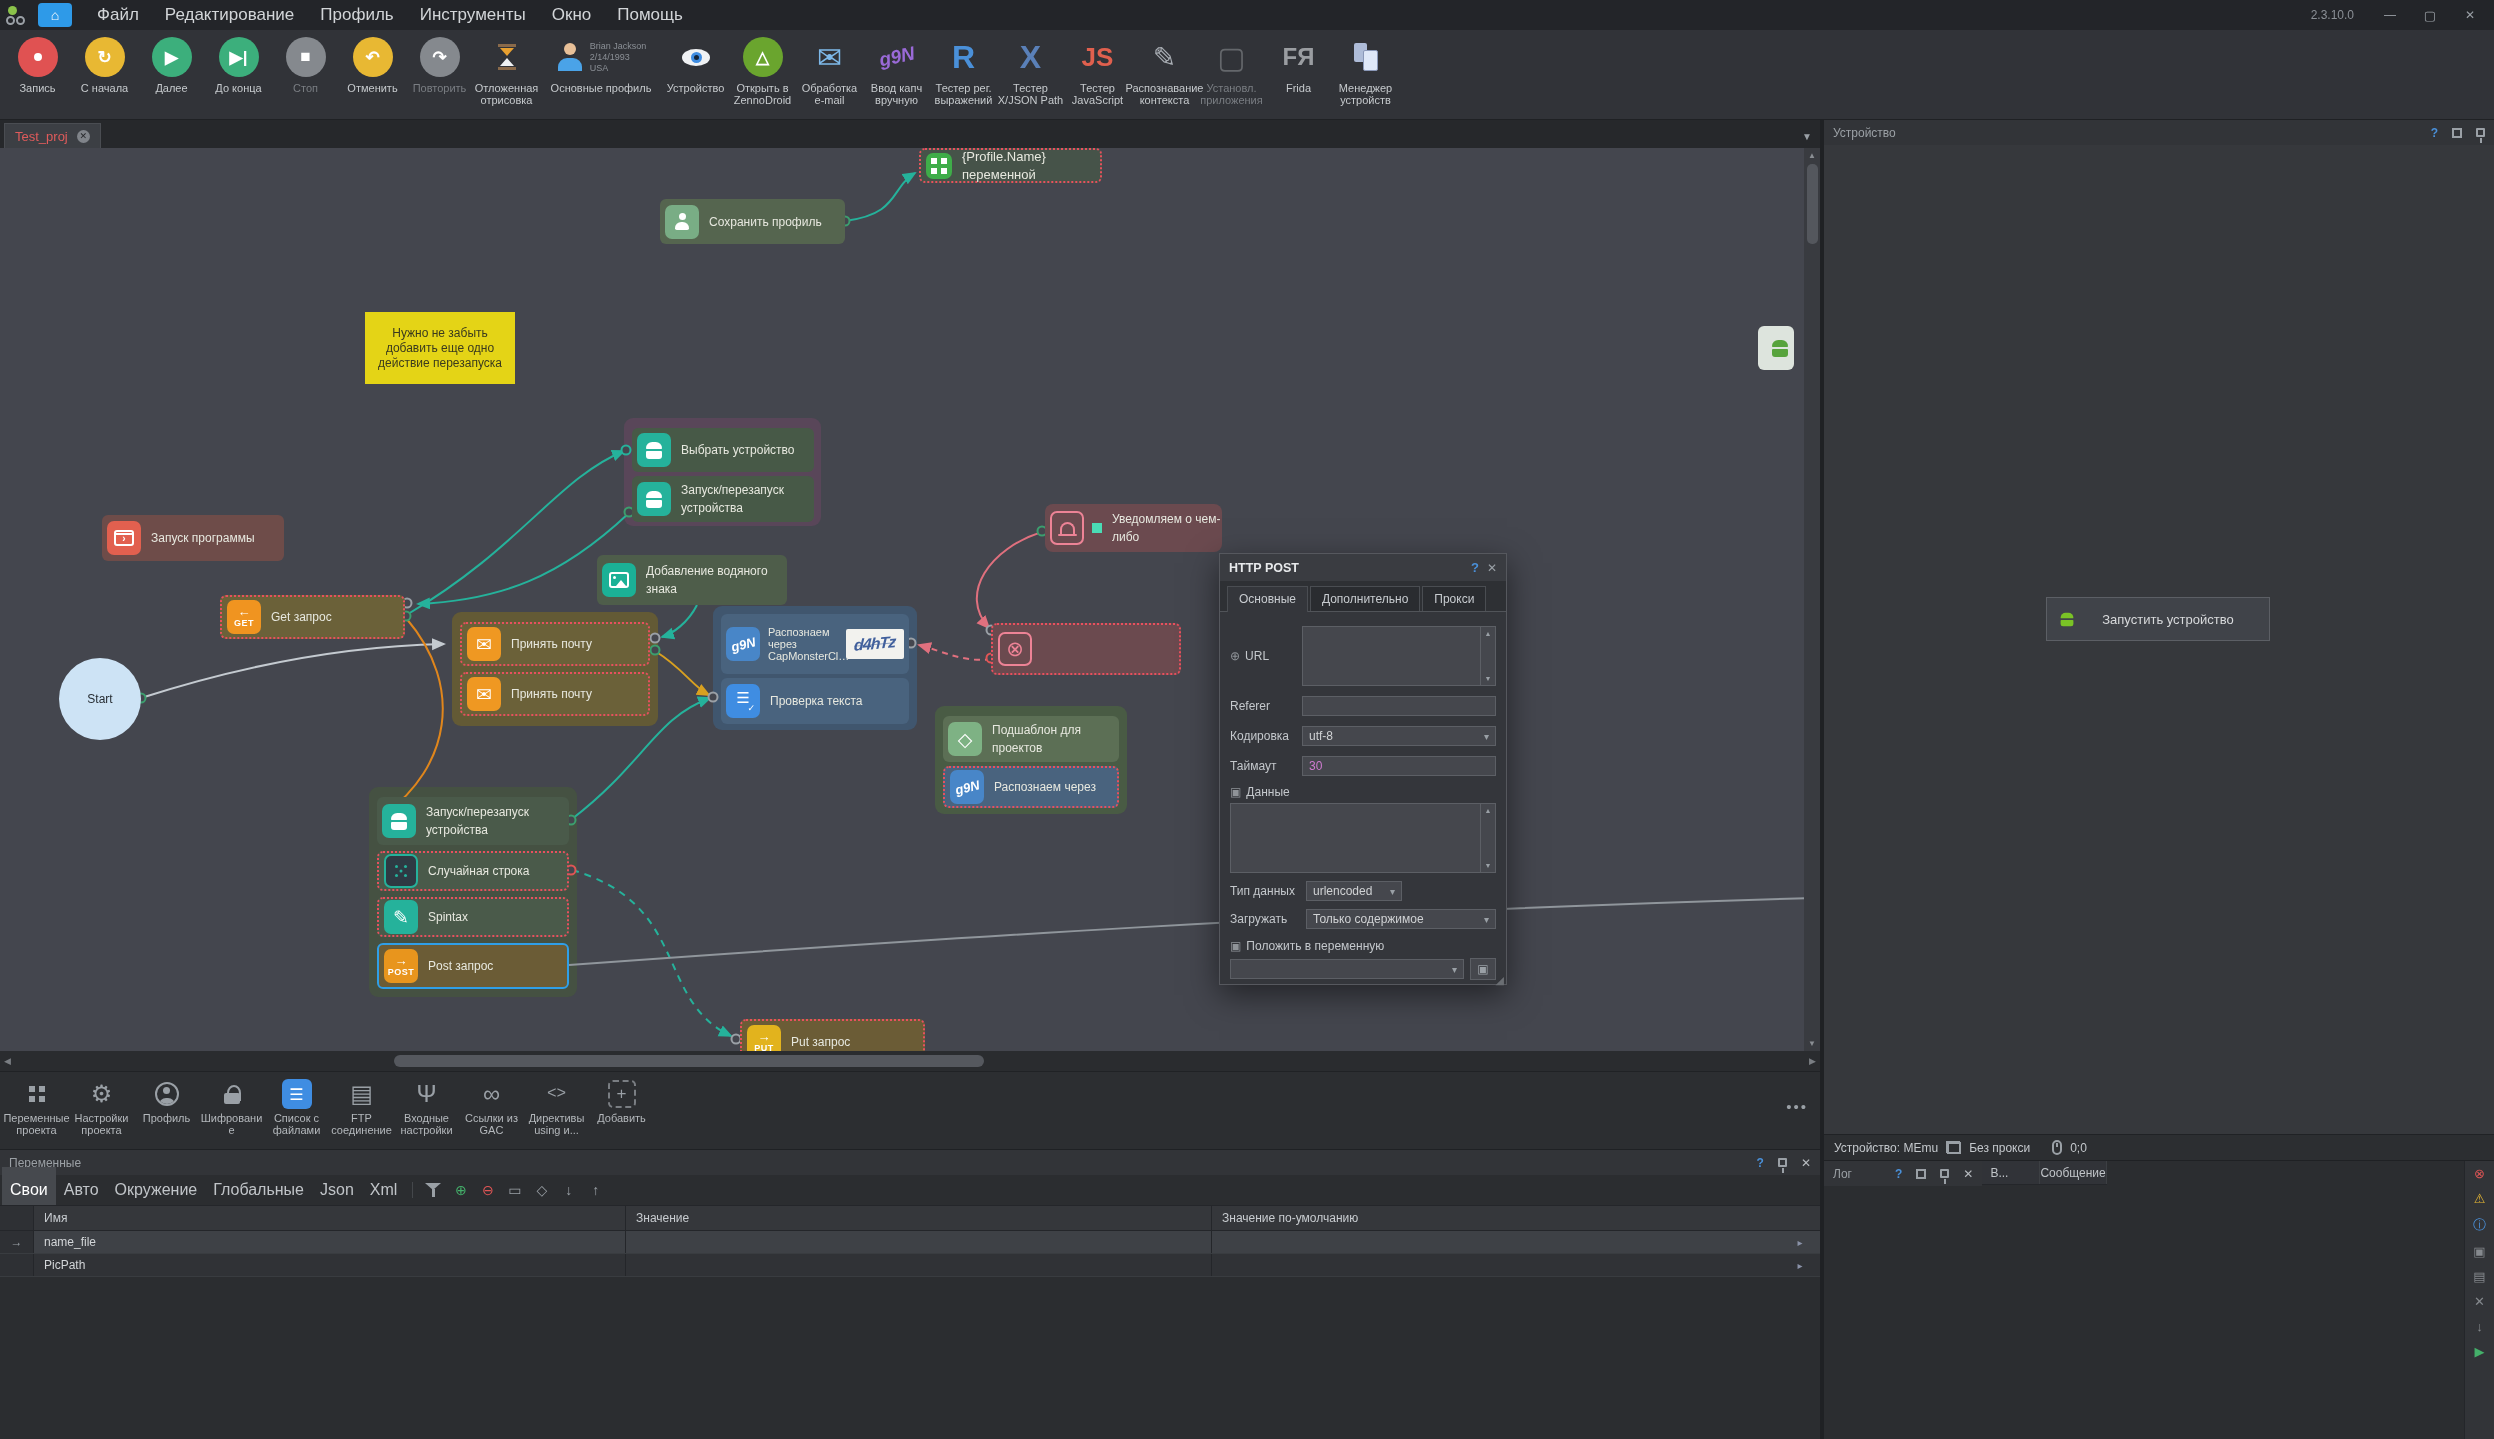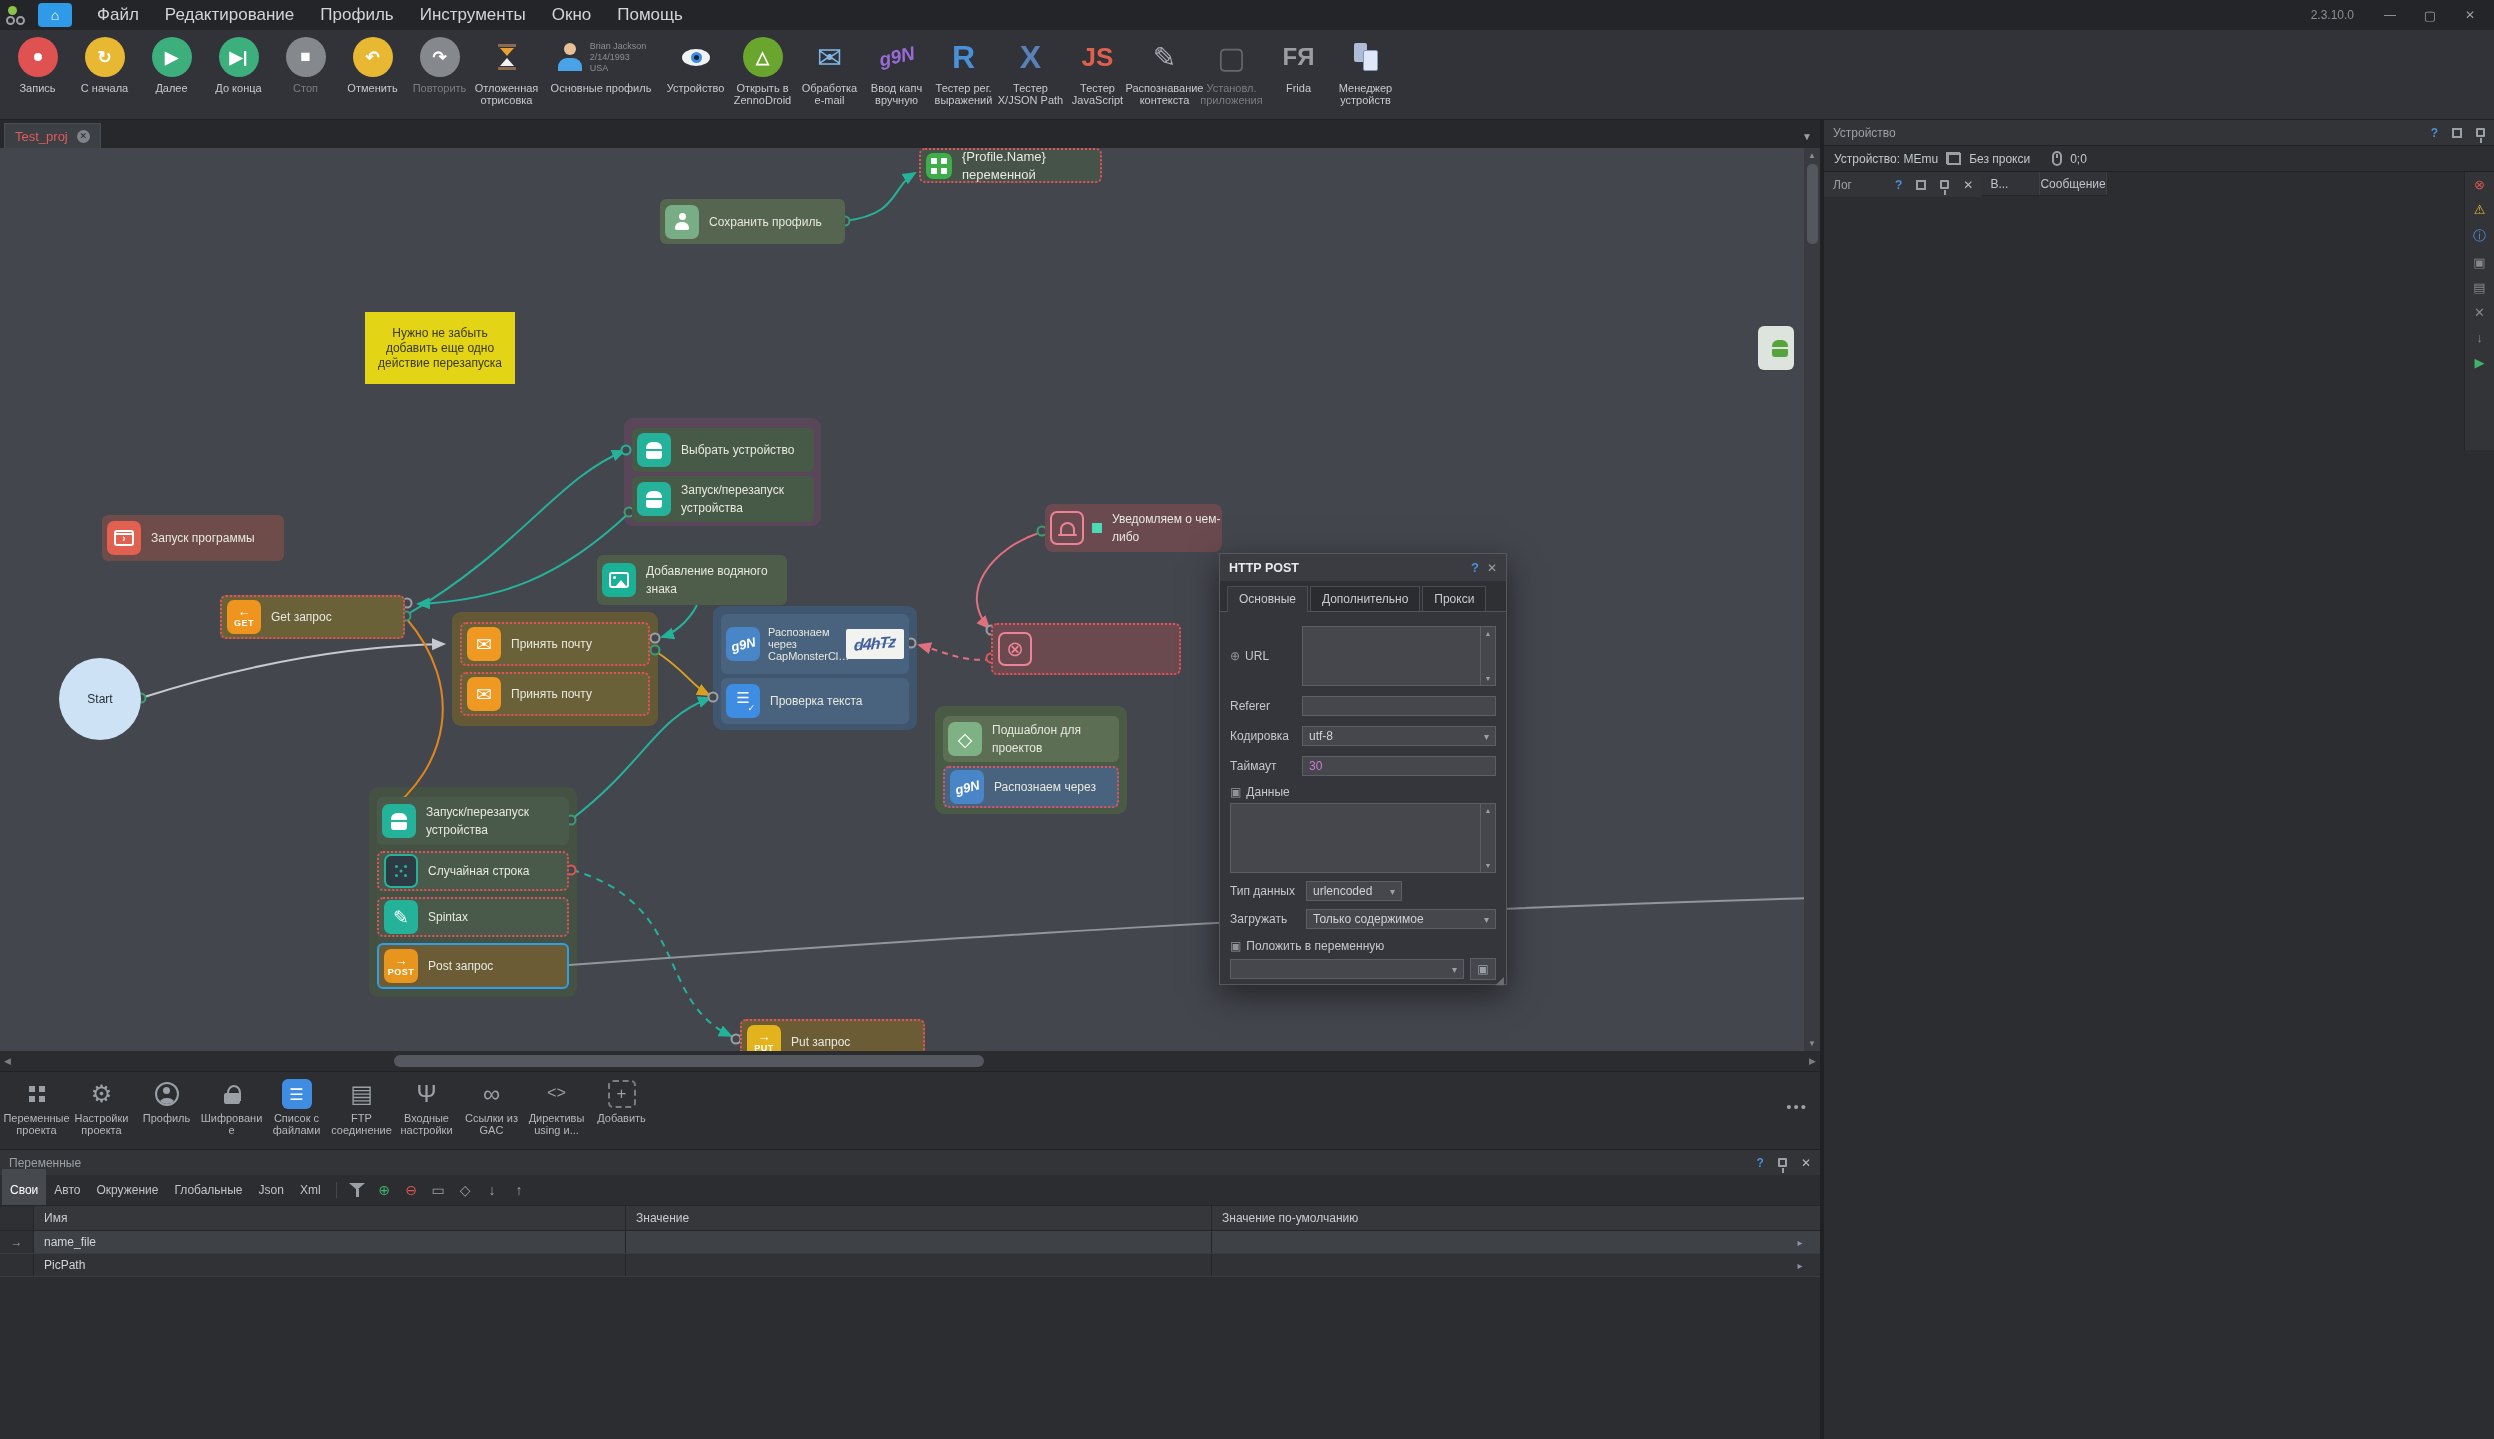--- a/index.html
+++ b/index.html
@@ -164,21 +164,21 @@
   .tools{height:78px;background:#2c2e31;display:flex;align-items:flex-start;padding:5px 4px 0;position:relative;border-top:1px solid #202225}
   .tool-item{width:65px;display:flex;flex-direction:column;align-items:center}
   .tool-ico{height:34px;display:flex;align-items:center;justify-content:center;font-size:24px;color:#9aa0a6}
   .tool-label{font-size:11px;line-height:12px;text-align:center;color:#b4b8bc;white-space:pre-line;margin-top:1px}
   .list-box{width:30px;height:30px;background:#3f8de2;border-radius:6px;color:#fff;display:flex;align-items:center;justify-content:center;font-size:16px}
   .tools-more{position:absolute;right:12px;top:26px;color:#9aa0a6;font-size:15px;letter-spacing:2px}
   .tools-more::before{content:"•••"}
 
   .varpanel{height:290px;background:#2b2d30;display:flex;flex-direction:column;border-top:1px solid #1f2124}
   .vtabs{height:30px;display:flex;align-items:center;padding:0 2px;flex:none}
-  .vtab{padding:14px 8px;font-size:12px;color:#c0c4c8}
+  .vtab{padding:14px 8px;font-size:16px;color:#c0c4c8}
   .vtab.active{background:#46494e;color:#fff}
   .vtool{width:27px;text-align:center;font-size:14px;display:flex;align-items:center;justify-content:center;height:24px}
   .vsep{width:1px;height:16px;background:#44474b;margin:0 7px}
   .vtable-head{height:26px;display:flex;align-items:center;background:#35373b;border-top:1px solid #24262a;border-bottom:1px solid #24262a;font-size:12px;color:#c8ccd0;flex:none}
   .vgut{width:34px;height:100%;background:#2e3034;border-right:1px solid #24262a;display:flex;align-items:center;justify-content:center;color:#9aa0a6;flex:none}
   .vc1{width:592px;padding-left:10px;border-right:1px solid #24262a;height:100%;display:flex;align-items:center}
   .vc2{width:586px;padding-left:10px;border-right:1px solid #24262a;height:100%;display:flex;align-items:center}
   .vc3{flex:1;padding-left:10px;height:100%;display:flex;align-items:center}
   .vact{width:40px;display:flex;align-items:center;justify-content:center;color:#8a92a8;font-size:10px;flex:none}
   .vrow{height:23px;display:flex;align-items:center;background:#303236;border-bottom:1px solid #393c40;font-size:12px;color:#d2d5d8;flex:none}
@@ -786,20 +786,26 @@
   <div class="col-gap"></div>
 
   <div class="right-col">
     <div class="panel-head">
       <span data-name="device-panel-title">Устройство</span>
       <span class="spacer"></span>
       <span class="ph-help" data-name="device-help-icon">?</span>
       <span class="fig-maxbox" data-name="device-maximize-icon"></span>
       <span class="fig-pin" data-name="device-pin-icon"></span>
     </div>
+    <div class="device-body" data-name="device-screen-area">
+      <div class="launch-btn" data-name="launch-device-button">
+        <span class="fig-android" data-name="android-icon"></span>
+        <span class="lbl">Запустить устройство</span>
+      </div>
+    </div>
     <div class="device-status" data-name="device-status-bar">
       <span data-name="device-status-label">Устройство: MEmu</span>
       <span class="fig-proxy" data-name="proxy-icon"></span>
       <span data-name="proxy-status-label">Без прокси</span>
       <span class="fig-mouse" data-name="mouse-icon" style="margin-left:14px"></span>
       <span data-name="coords-label">0;0</span>
     </div>
 
     <div class="logpanel" data-name="log-panel">
       <div class="panel-head">

